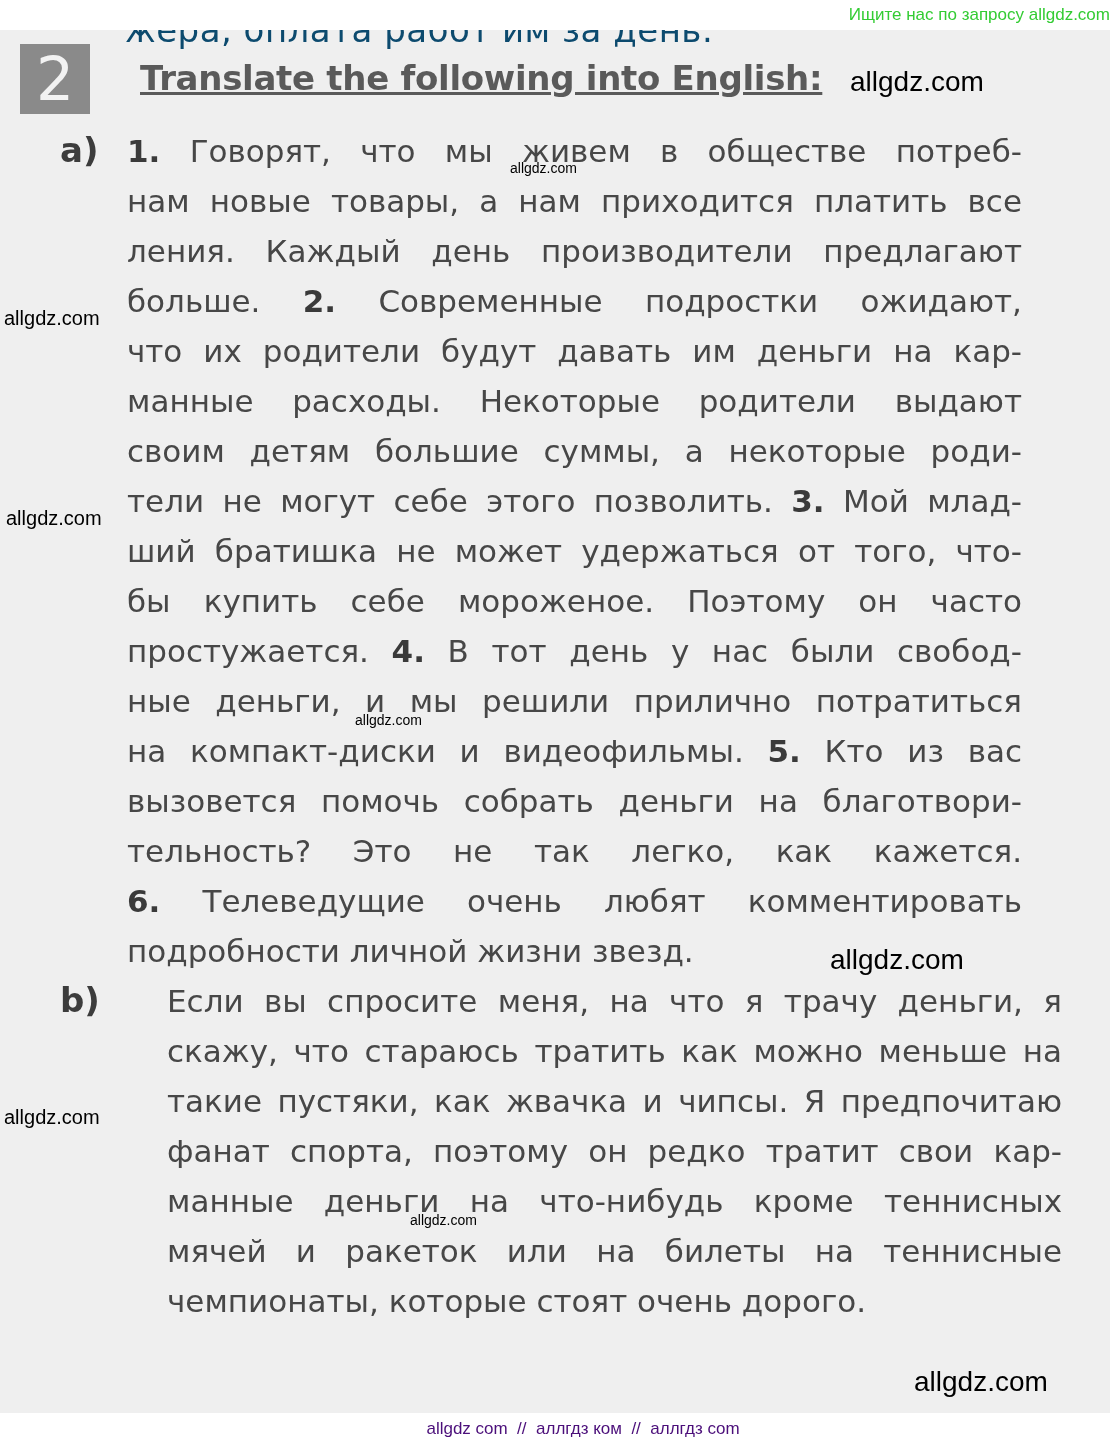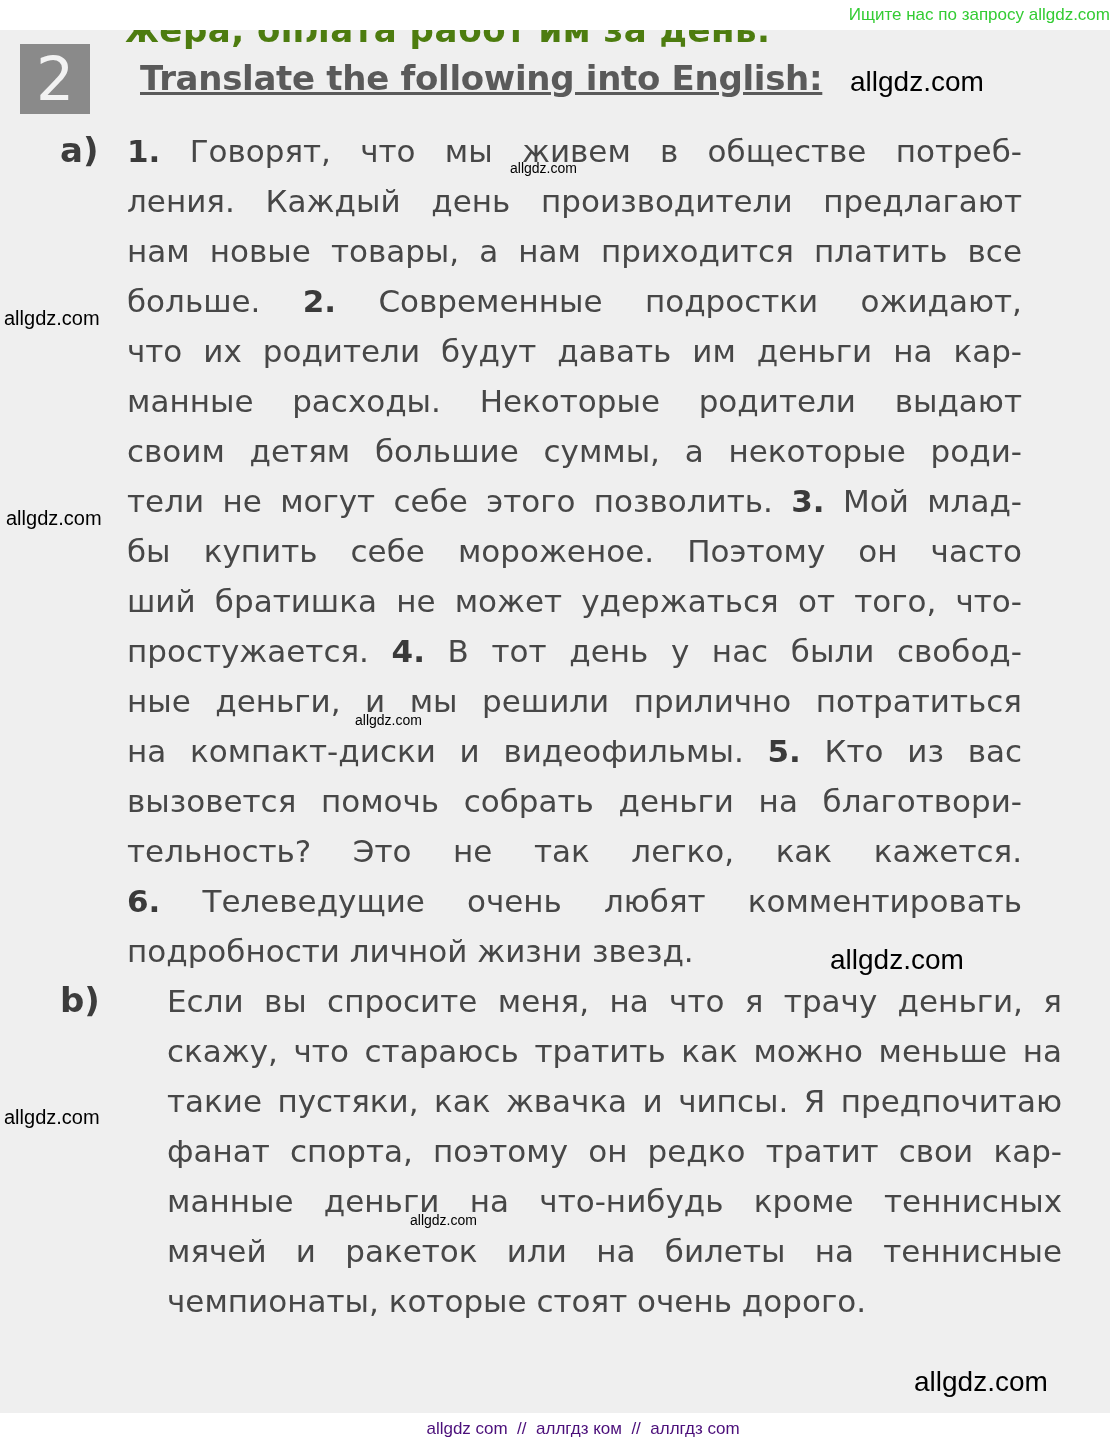--- a/index.html
+++ b/index.html
@@ -13,21 +13,21 @@
     background: #ffffff; text-align: right;
     color: #33cc33; font-family: "Liberation Sans", sans-serif; font-size: 17px;
     line-height: 30px;
   }
   .page {
     position: absolute; left: 0; top: 30px; width: 1110px; height: 1383px;
     background: #efefef; overflow: hidden;
   }
   .cut-line {
     position: absolute; left: 125px; top: -20px;
-    color: #4d7c0f; font-size: 34px; font-weight: bold; white-space: nowrap;
+    color: #0c4a6e; font-size: 34px; font-weight: normal; white-space: nowrap;
     letter-spacing: 0.5px;
   }
   .task-num-box {
     position: absolute; left: 20px; top: 14px; width: 70px; height: 70px;
     background: #8a8a8a;
   }
   .task-num {
     position: absolute; left: 0; top: 0; width: 70px; height: 70px;
     color: #f2f2f2; font-size: 60px; line-height: 70px; text-align: center;
     font-family: "DejaVu Sans", sans-serif;
@@ -74,29 +74,29 @@
   <div class="cut-line">жера, оплата работ им за день.</div>
 
   <div class="task-num-box">
     <div class="task-num">2</div>
   </div>
   <div class="task-title">Translate the following into English:</div>
 
   <div class="section-label" style="left:60px; top:100px;">a)</div>
   <div class="text-block" id="block-a" style="top:96px;">
       <span class="line"><span class="num">1.</span><span> Говорят, что мы живем в обществе потреб-</span></span>
+      <span class="line"><span>нам новые товары, а нам приходится платить все</span></span>
       <span class="line"><span>ления. Каждый день производители предлагают</span></span>
-      <span class="line"><span>нам новые товары, а нам приходится платить все</span></span>
       <span class="line"><span>больше. </span><span class="num">2.</span><span> Современные подростки ожидают,</span></span>
       <span class="line"><span>что их родители будут давать им деньги на кар-</span></span>
       <span class="line"><span>манные расходы. Некоторые родители выдают</span></span>
       <span class="line"><span>своим детям большие суммы, а некоторые роди-</span></span>
       <span class="line"><span>тели не могут себе этого позволить. </span><span class="num">3.</span><span> Мой млад-</span></span>
+      <span class="line"><span>ший братишка не может удержаться от того, что-</span></span>
       <span class="line"><span>бы купить себе мороженое. Поэтому он часто</span></span>
-      <span class="line"><span>ший братишка не может удержаться от того, что-</span></span>
       <span class="line"><span>простужается. </span><span class="num">4.</span><span> В тот день у нас были свобод-</span></span>
       <span class="line"><span>ные деньги, и мы решили прилично потратиться</span></span>
       <span class="line"><span>на компакт-диски и видеофильмы. </span><span class="num">5.</span><span> Кто из вас</span></span>
       <span class="line"><span>вызовется помочь собрать деньги на благотвори-</span></span>
       <span class="line"><span>тельность? Это не так легко, как кажется.</span></span>
       <span class="line"><span class="num">6.</span><span> Телеведущие очень любят комментировать</span></span>
       <span class="line last"><span>подробности личной жизни звезд.</span></span>
     </div>
 
   <div class="section-label" style="left:60px; top:950px;">b)</div>

